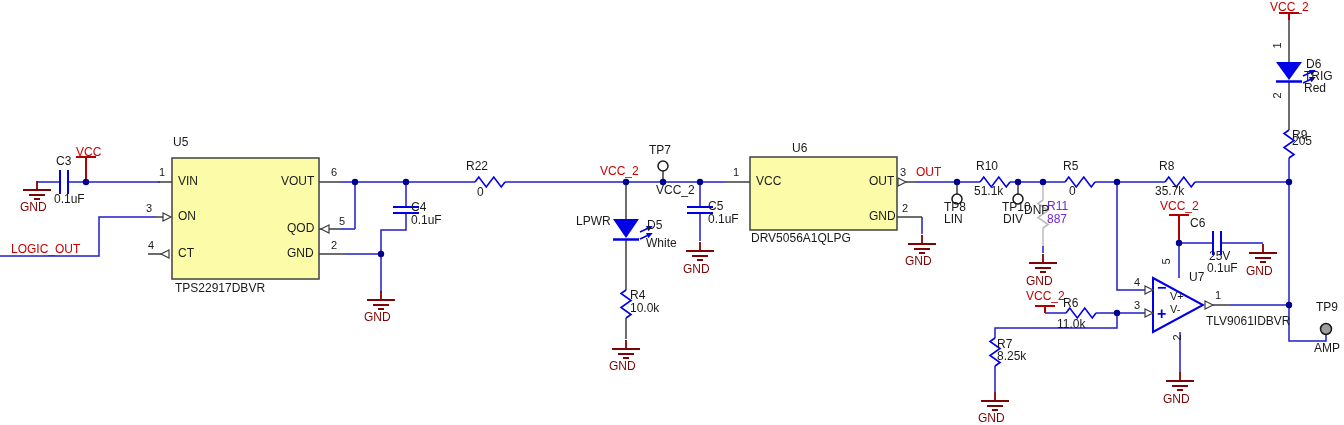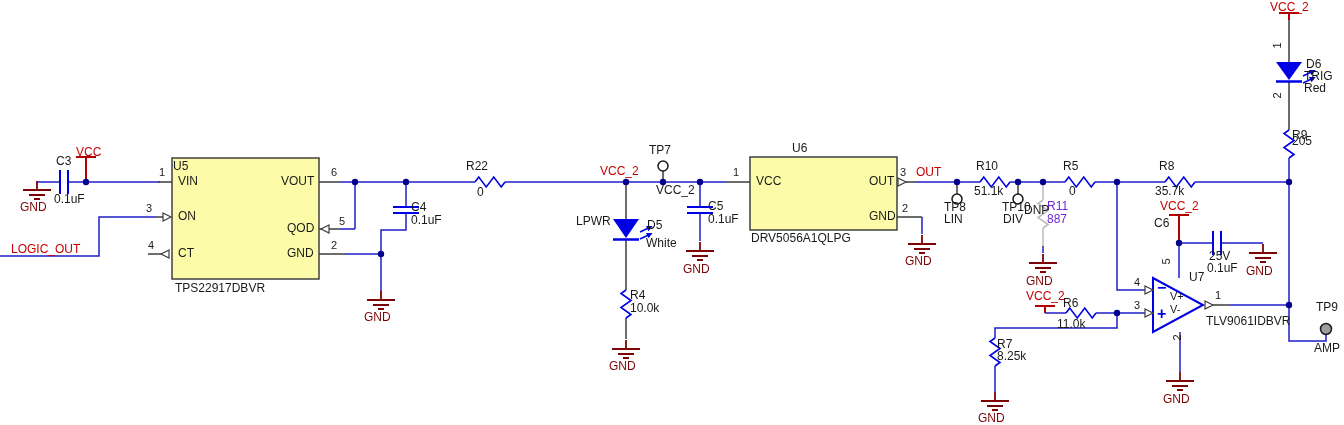--- a/index.html
+++ b/index.html
@@ -199,21 +199,21 @@
         <circle cx="1289" cy="305" r="3.2"></circle>
   </g>
 </svg>
 
 <span class="lbl red" style="left:76px;top:146px">VCC</span>
 <span class="lbl mar" style="left:20px;top:201px">GND</span>
 <span class="lbl" style="left:56px;top:155px">C3</span>
 <span class="lbl" style="left:54px;top:193px">0.1uF</span>
 <span class="lbl red" style="left:11px;top:243px">LOGIC_OUT</span>
 
-<span class="lbl" style="left:173px;top:160px">U5</span>
+<span class="lbl" style="left:173px;top:136px">U5</span>
 <span class="lbl" style="left:175px;top:282px">TPS22917DBVR</span>
 <span class="lbl s11" style="left:159px;top:167px">1</span>
 <span class="lbl s11" style="left:146px;top:203px">3</span>
 <span class="lbl s11" style="left:148px;top:240px">4</span>
 <span class="lbl s11" style="left:331px;top:167px">6</span>
 <span class="lbl s11" style="left:339px;top:216px">5</span>
 <span class="lbl s11" style="left:331px;top:240px">2</span>
 <span class="lbl" style="left:178px;top:175px">VIN</span>
 <span class="lbl" style="left:178px;top:210px">ON</span>
 <span class="lbl" style="left:178px;top:247px">CT</span>
@@ -267,21 +267,21 @@
 <span class="lbl" style="left:1155px;top:185px">35.7k</span>
 
 <span class="lbl red" style="left:1026px;top:290px">VCC_2</span>
 <span class="lbl" style="left:1063px;top:297px">R6</span>
 <span class="lbl" style="left:1057px;top:318px">11.0k</span>
 <span class="lbl" style="left:997px;top:338px">R7</span>
 <span class="lbl" style="left:997px;top:350px">8.25k</span>
 <span class="lbl mar" style="left:978px;top:412px">GND</span>
 
 <span class="lbl red" style="left:1160px;top:200px">VCC_2</span>
-<span class="lbl" style="left:1154px;top:217px">C6</span>
+<span class="lbl" style="left:1190px;top:217px">C6</span>
 <span class="lbl" style="left:1209px;top:250px">25V</span>
 <span class="lbl" style="left:1207px;top:262px">0.1uF</span>
 <span class="lbl mar" style="left:1246px;top:265px">GND</span>
 <span class="lbl" style="left:1189px;top:271px">U7</span>
 <span class="lbl" style="left:1206px;top:315px">TLV9061IDBVR</span>
 <span class="lbl s11" style="left:1134px;top:277px">4</span>
 <span class="lbl s11" style="left:1134px;top:300px">3</span>
 <span class="lbl s11" style="left:1215px;top:290px">1</span>
 <span class="lbl s11 rot" style="left:1163px;top:256px">5</span>
 <span class="lbl s11 rot" style="left:1174px;top:332px">2</span>

